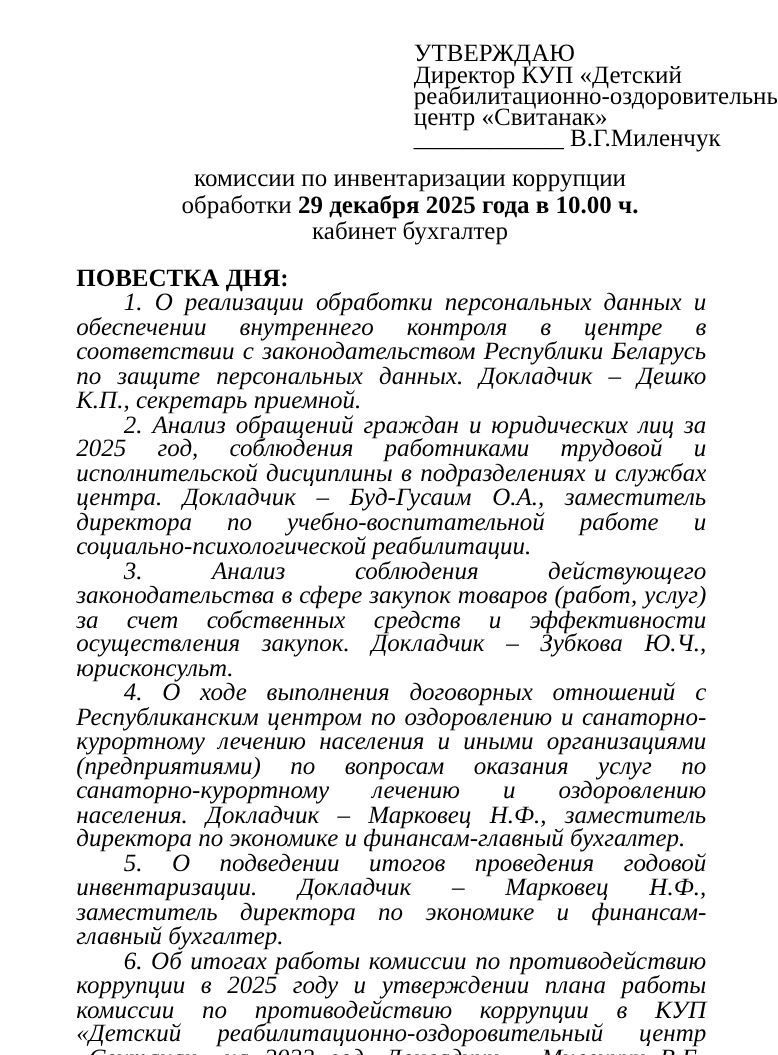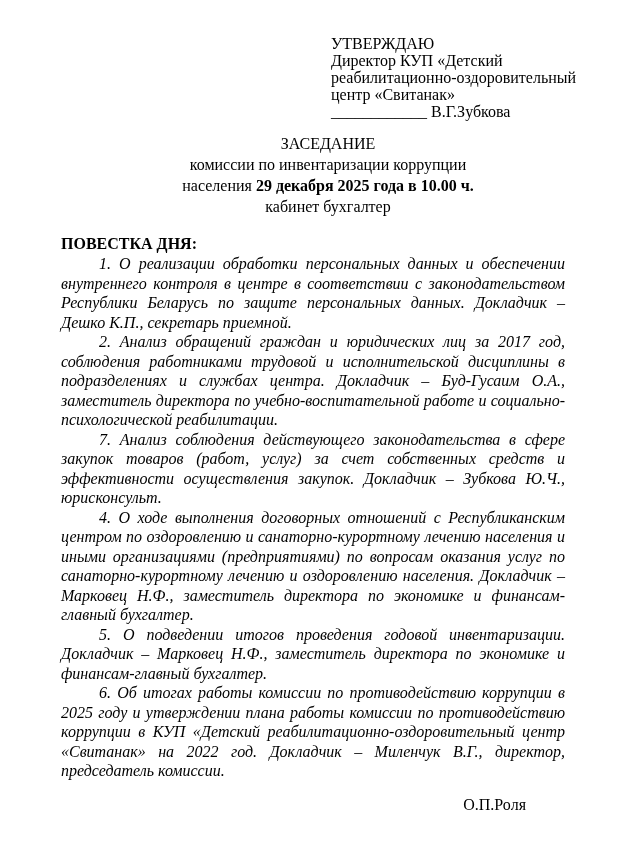--- a/index.html
+++ b/index.html
@@ -6,21 +6,21 @@
   html, body { background: #ffffff; }
   body {
     width: 622px; height: 844px;
     font-family: "Liberation Serif", serif;
     color: #000000;
   }
   .page {
     width: 622px; height: 844px;
     background: #ffffff;
     padding: 35px 57px 0 61px;
-    font-size: 16px;
+    font-size: 20px;
     overflow: hidden;
   }
   .approval {
     margin-left: 270px;
     line-height: 17px;
     white-space: nowrap;
   }
   .title-block {
     margin-top: 13px;
     margin-left: 30px;
@@ -52,35 +52,34 @@
 </head>
 <body>
 
 <div class="page">
 
   <div class="approval">
     <div>УТВЕРЖДАЮ</div>
     <div>Директор КУП «Детский</div>
     <div>реабилитационно-оздоровительный</div>
     <div>центр «Свитанак»</div>
-    <div><span>____________</span><span> В.Г.Зубкова</span></div>
+    <div><span>____________</span><span> В.Г.Миленчук</span></div>
   </div>
 
   <div class="title-block">
-    <div>ЗАСЕДАНИЕ</div>
     <div>комиссии по инвентаризации коррупции</div>
-    <div><span>населения </span><span class="b">29 декабря 2025 года в 10.00 ч.</span></div>
+    <div><span>обработки </span><span class="b">29 декабря 2025 года в 10.00 ч.</span></div>
     <div>кабинет бухгалтер</div>
   </div>
 
   <div class="agenda">
     <div class="agenda-heading">ПОВЕСТКА ДНЯ:</div>
     <p>1. О реализации обработки персональных данных и обеспечении внутреннего контроля в центре в соответствии с законодательством Республики Беларусь по защите персональных данных. Докладчик – Дешко К.П., секретарь приемной.</p>
-    <p>2. Анализ обращений граждан и юридических лиц за 2017 год, соблюдения работниками трудовой и исполнительской дисциплины в подразделениях и службах центра. Докладчик – Буд-Гусаим О.А., заместитель  директора по учебно-воспитательной работе и социально-психологической реабилитации.</p>
-    <p>7. Анализ соблюдения действующего законодательства в сфере закупок товаров (работ, услуг) за счет собственных средств и эффективности осуществления закупок. Докладчик – Зубкова Ю.Ч., юрисконсульт.</p>
+    <p>2. Анализ обращений граждан и юридических лиц за 2025 год, соблюдения работниками трудовой и исполнительской дисциплины в подразделениях и службах центра. Докладчик – Буд-Гусаим О.А., заместитель  директора по учебно-воспитательной работе и социально-психологической реабилитации.</p>
+    <p>3. Анализ соблюдения действующего законодательства в сфере закупок товаров (работ, услуг) за счет собственных средств и эффективности осуществления закупок. Докладчик – Зубкова Ю.Ч., юрисконсульт.</p>
     <p>4. О ходе выполнения договорных отношений с Республиканским центром по оздоровлению и санаторно-курортному лечению населения и иными организациями (предприятиями) по вопросам оказания услуг по санаторно-курортному лечению и оздоровлению населения. Докладчик – Марковец Н.Ф., заместитель директора по экономике и финансам-главный бухгалтер.</p>
     <p>5. О подведении итогов проведения годовой инвентаризации. Докладчик – Марковец Н.Ф., заместитель директора по экономике и финансам-главный бухгалтер.</p>
     <p>6. Об итогах работы комиссии по противодействию коррупции в 2025 году и утверждении плана работы комиссии по противодействию коррупции в КУП «Детский реабилитационно-оздоровительный центр «Свитанак» на 2022 год. Докладчик – Миленчук В.Г., директор, председатель комиссии.</p>
   </div>
 
   <div class="footer">
     <span class="right">О.П.Роля</span>
   </div>
 
 </div>

